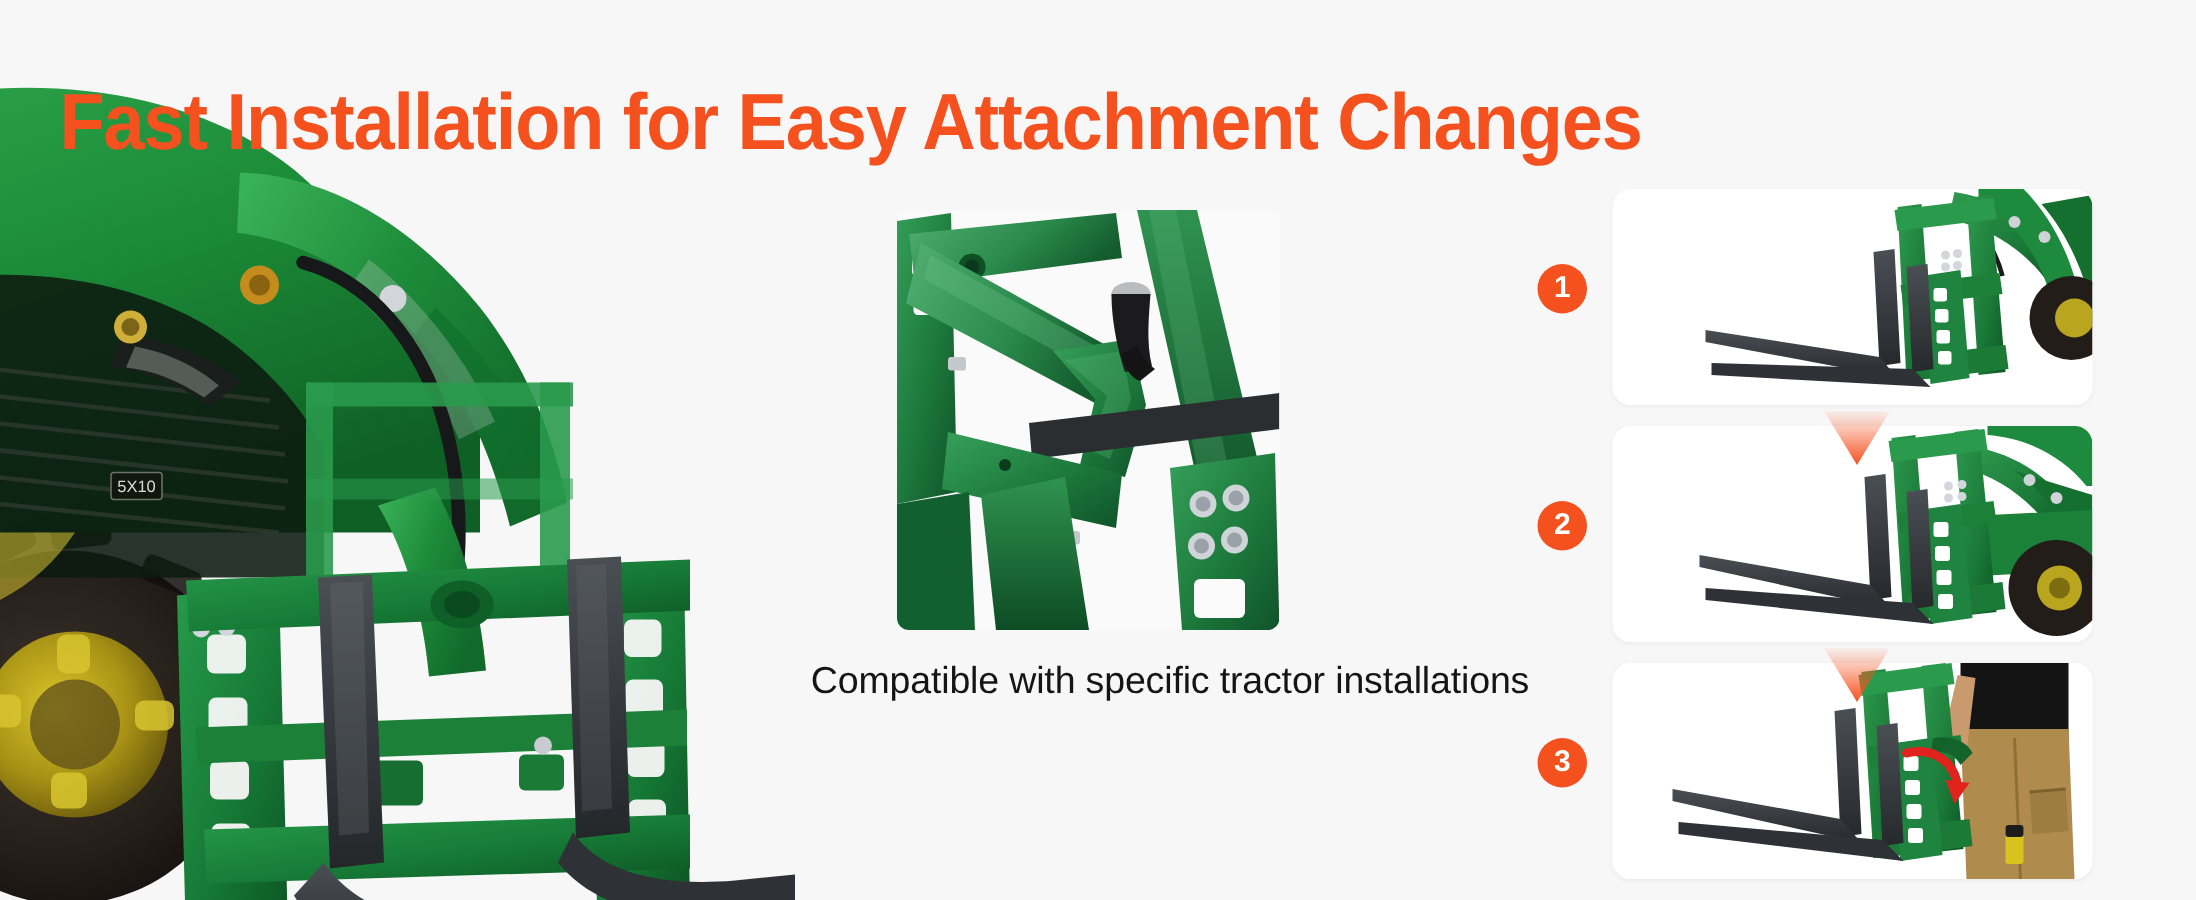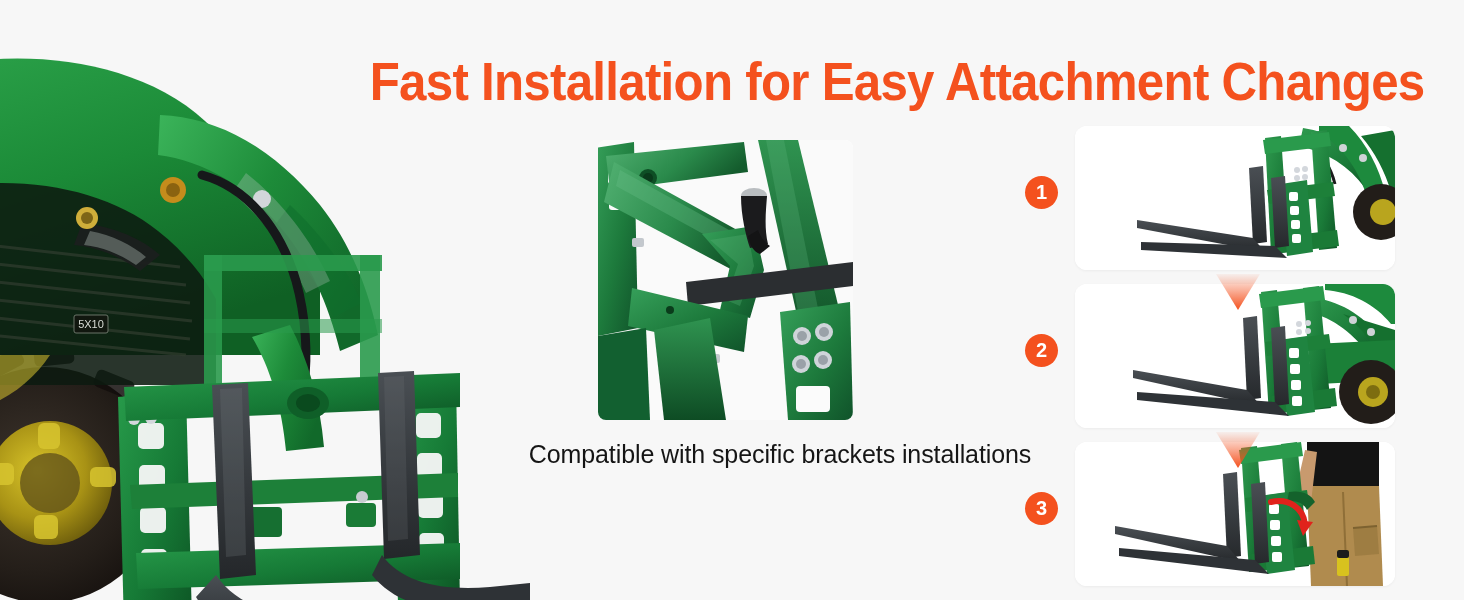--- a/index.html
+++ b/index.html
@@ -20,21 +20,21 @@
     height: 600px;
     background: #f7f7f7;
     overflow: hidden;
   }
 
   
   .headline {
     position: absolute;
     left: 0; right: 0;
     top: 50px;
-    text-align: right;
+    text-align: left;
     z-index: 40;
     pointer-events: none;
   }
   .headline-text {
     display: inline-block;
     font-family: "Liberation Sans", sans-serif;
     font-weight: 700;
     font-size: 53px;
     line-height: 64px;
     letter-spacing: -0.8px;
@@ -388,21 +388,21 @@
       <circle cx="102" cy="222" r="5" fill="#0a3a1b"></circle>
 
       <rect x="34" y="98" width="12" height="9" rx="2" fill="#c3c8cd"></rect>
       <rect x="110" y="214" width="12" height="9" rx="2" fill="#c3c8cd"></rect>
 
       <path d="M56,190 L112,178 L128,280 L66,280 Z" fill="url(#cgC)"></path>
       <path d="M0,196 L48,188 L52,280 L0,280 Z" fill="#126030"></path>
     </svg>
   </div>
 
-  <div class="center-caption">Compatible with specific brackets installations</div>
+  <div class="center-caption">Compatible with specific tractor installations</div>
 
   <div class="steps">
 
     <div class="step-row s1">
       <div class="step-badge">1</div>
       <div class="step-card">
         <span class="sr-only">Tractor loader approaching the green pallet fork attachment from the right, forks resting on ground</span>
         <svg viewBox="0 0 320 144" xmlns="http://www.w3.org/2000/svg">
           <defs>
             <linearGradient id="s1g" x1="0" y1="0" x2="1" y2="1">

